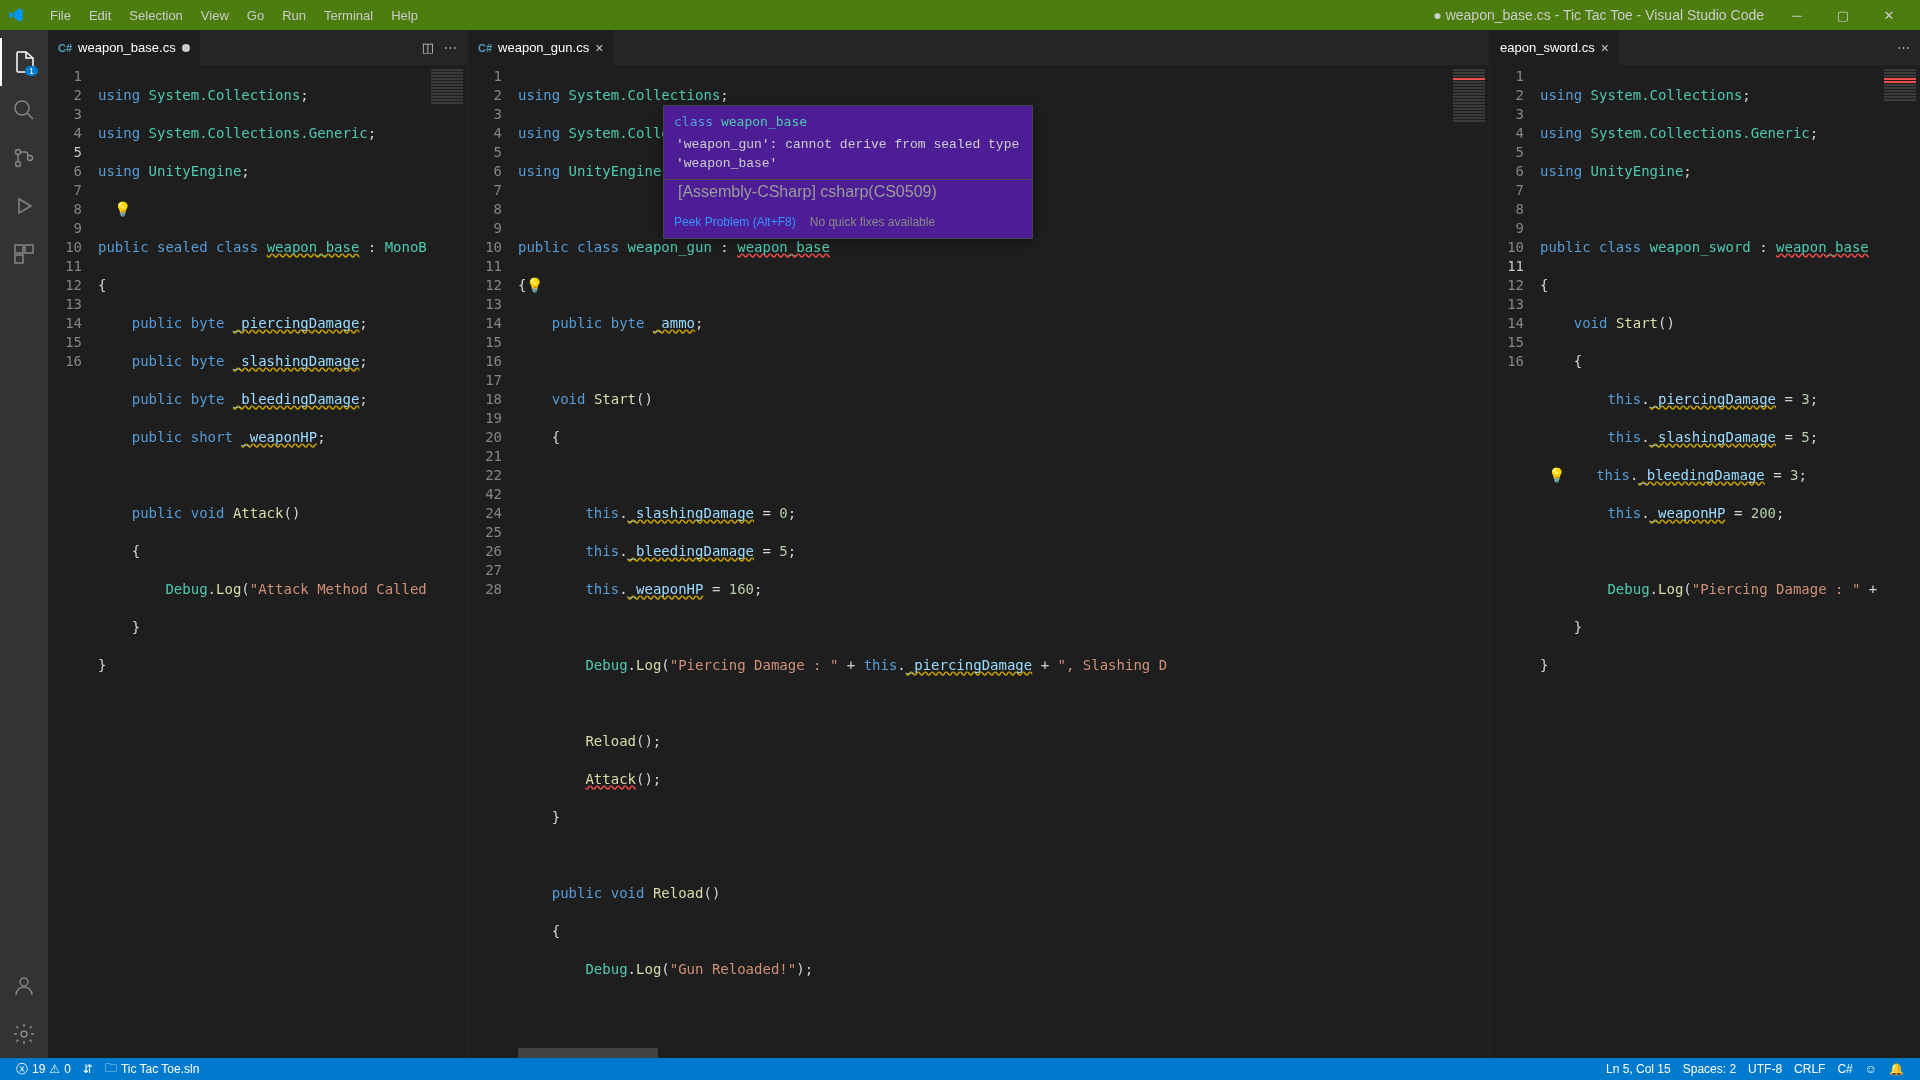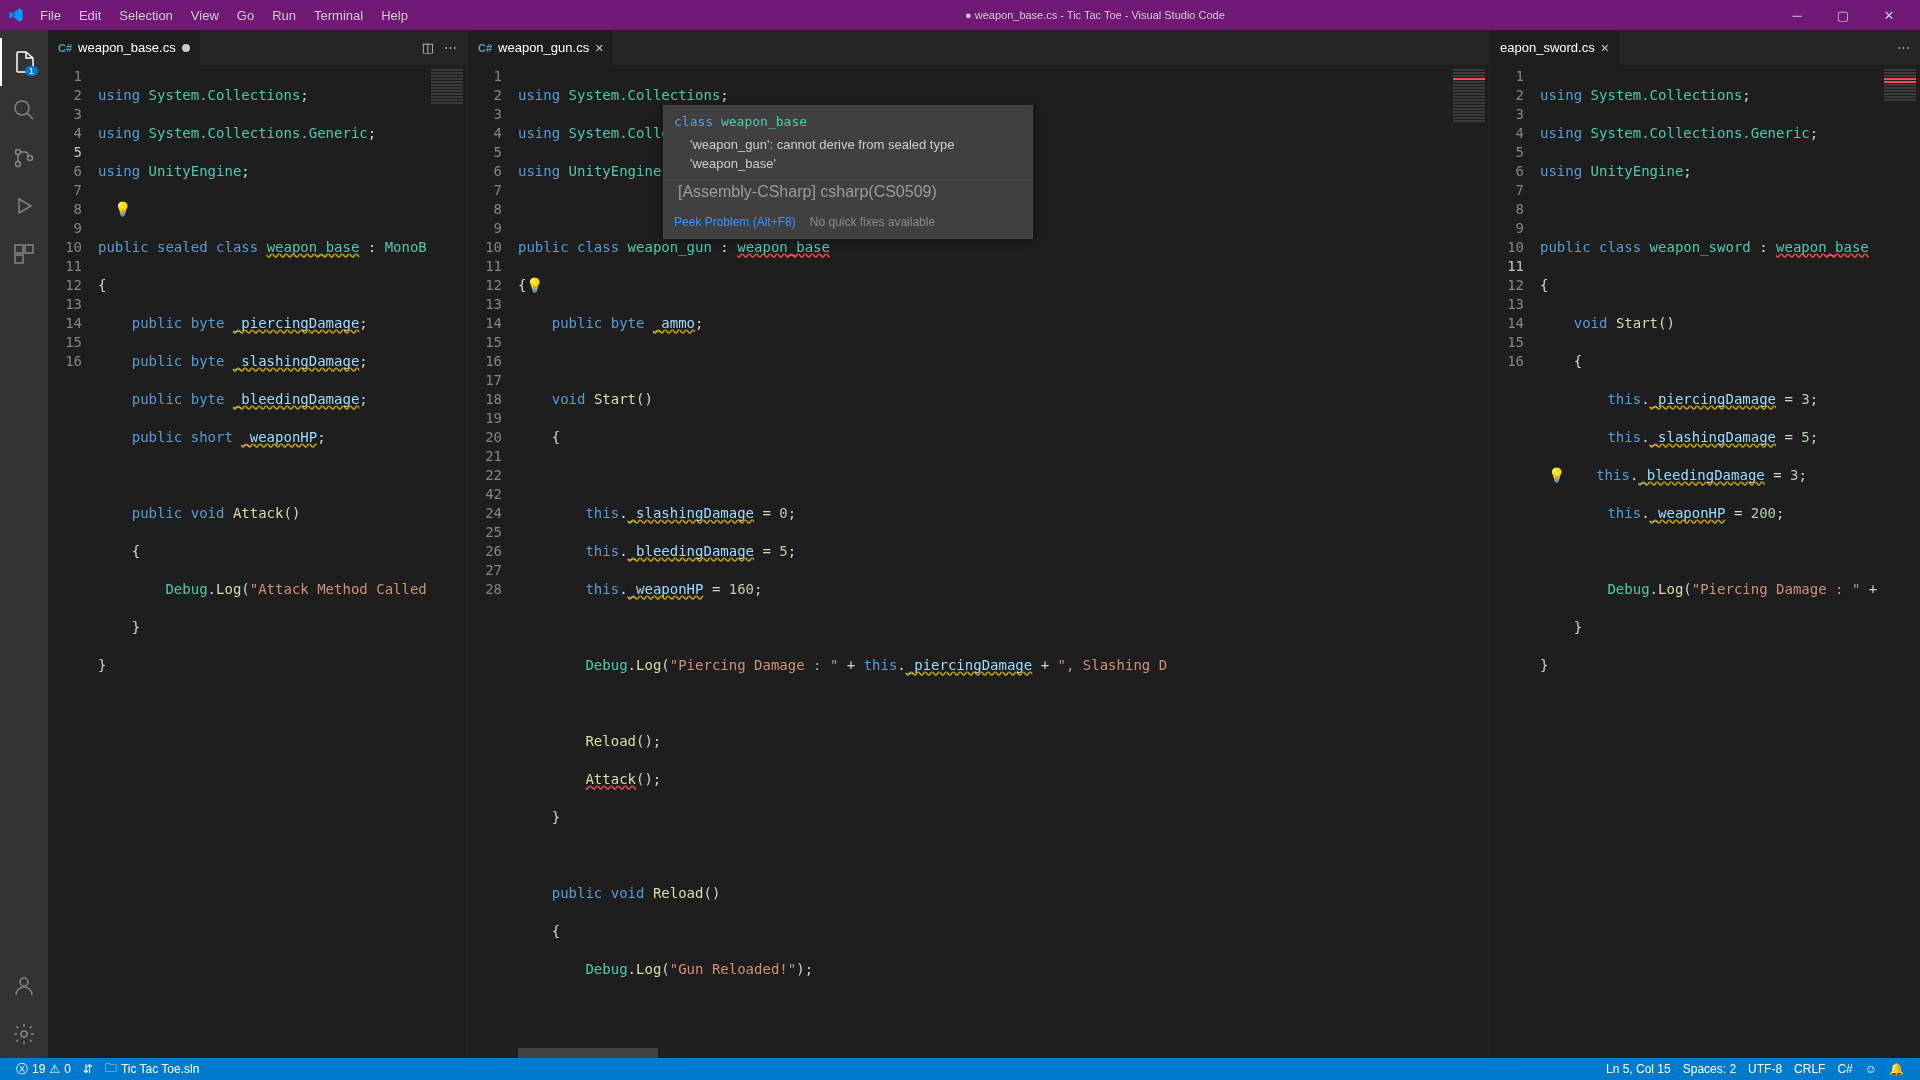--- a/index.html
+++ b/index.html
@@ -7,32 +7,33 @@
   font-family: "Segoe UI", sans-serif;
   background: #1e1e1e;
   color: #cccccc;
   width: 1920px;
   height: 1080px;
   overflow: hidden;
   font-size: 13px;
 }
 .titlebar {
   height: 30px;
-  background: #701a75;
+  background: #4d7c0f;
   display: flex;
   align-items: center;
   padding: 0 8px;
+  gap: 10px;
 }
 .vscode-logo {
   width: 16px; height: 16px;
   margin-right: 8px;
 }
 .menu { display: flex; gap: 2px; }
 .menu-item { padding: 4px 8px; cursor: pointer; color: #cccccc; }
-.title-center { flex: 1; text-align: center; color: #cccccc; font-size: 11px; }
+.title-center { flex: 1; text-align: right; color: #cccccc; font-size: 14px; }
 .window-controls { display: flex; gap: 0; }
 .win-btn { width: 46px; height: 30px; display: flex; align-items: center; justify-content: center; color: #ccc; }
 
 .main { display: flex; height: calc(100% - 30px - 22px); }
 .activity-bar {
   width: 48px;
   background: #333333;
   display: flex;
   flex-direction: column;
   align-items: center;
@@ -96,29 +97,29 @@
 
 .minimap { width: 40px; background: #1e1e1e; position: relative; }
 .minimap .mm-content { position: absolute; top: 4px; left: 4px; right: 4px; }
 .minimap .mm-line { height: 2px; background: #3a3a3a; margin-bottom: 1px; }
 .minimap .mm-err { background: #f14c4c; }
 
 .hover-popup {
   position: absolute;
   top: 40px; left: 195px;
   width: 370px;
-  background: #404040;
+  background: #4c1d95;
   border: 1px solid #454545;
   font-family: Consolas, monospace;
   font-size: 13px;
   z-index: 10;
   box-shadow: 0 2px 8px rgba(0,0,0,.4);
 }
 .hover-popup .hp-head { padding: 6px 10px 2px; color: #d4d4d4; }
-.hover-popup .hp-msg { padding: 2px 26px 6px; color: #cccccc; border-bottom: 1px solid #454545; font-family: Liberation Sans, sans-serif; }
+.hover-popup .hp-msg { padding: 2px 12px 6px; color: #cccccc; border-bottom: 1px solid #454545; font-family: Liberation Mono, monospace; }
 .hover-popup .hp-src { padding: 2px 14px 6px; color: #9b9b9b; font-family: "Segoe UI", sans-serif; font-size: 16px; }
 .hover-popup .hp-actions { padding: 6px 10px; font-family: Liberation Sans, sans-serif; font-size: 12px; display: flex; gap: 14px; }
 .hover-popup .link { color: #3794ff; cursor: pointer; }
 .hover-popup .dim { color: #8a8a8a; }
 
 .lightbulb { color: #ffcc00; display: inline-block; width: 14px; }
 
 .statusbar {
   height: 22px;
   background: #007acc;

